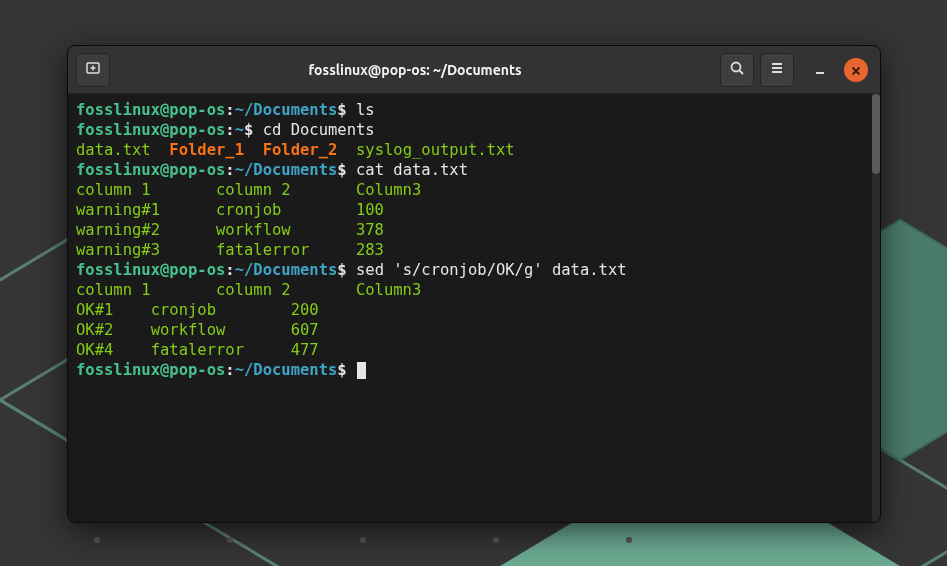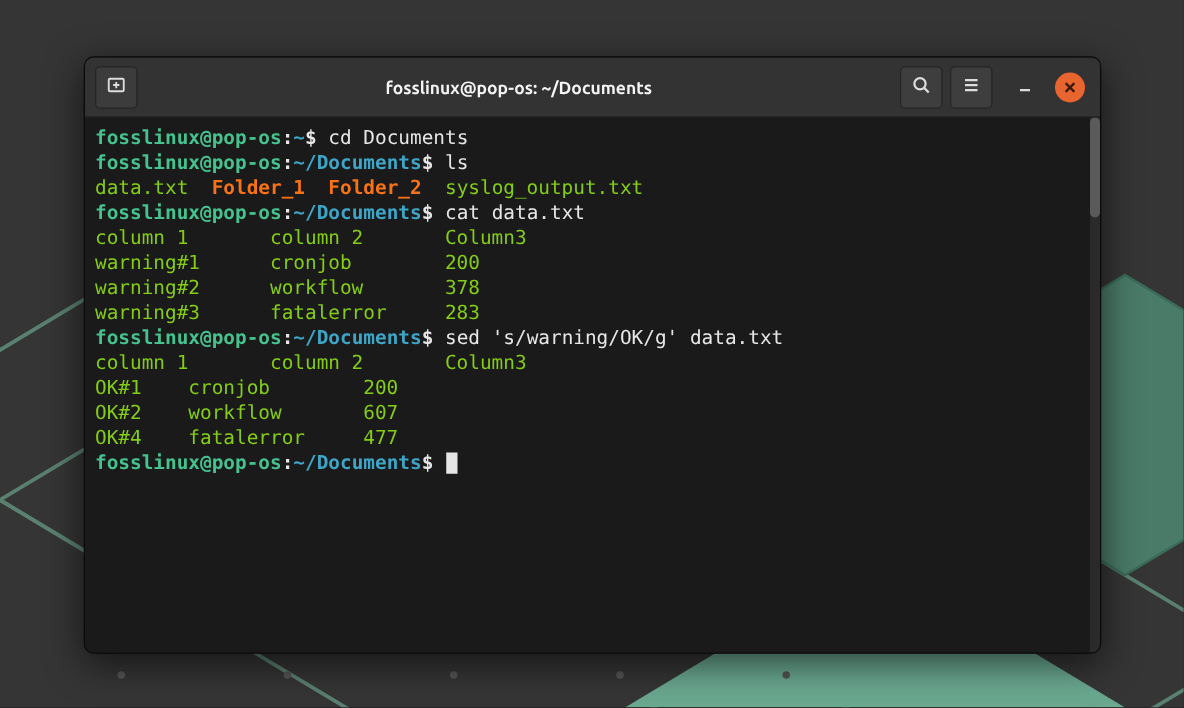--- a/index.html
+++ b/index.html
@@ -212,29 +212,29 @@
           <svg width="10" height="10" viewBox="0 0 10 10">
               <line x1="1.5" y1="1.5" x2="8.5" y2="8.5" stroke="#3a1a0a" stroke-width="1.8"></line>
               <line x1="8.5" y1="1.5" x2="1.5" y2="8.5" stroke="#3a1a0a" stroke-width="1.8"></line>
             </svg>
         </span>
       </div>
     </div>
   </div>
 
   <div class="terminal-body">
+    <div class="line"><span class="user">fosslinux@pop-os</span><span class="colon">:</span><span class="path">~/Documents</span><span class="dollar">$ </span><span class="cmd">ls</span></div>
     <div class="line"><span class="user">fosslinux@pop-os</span><span class="colon">:</span><span class="path">~</span><span class="dollar">$ </span><span class="cmd">cd Documents</span></div>
-    <div class="line"><span class="user">fosslinux@pop-os</span><span class="colon">:</span><span class="path">~/Documents</span><span class="dollar">$ </span><span class="cmd">ls</span></div>
     <div class="line"><span class="out">data.txt  </span><span class="dir">Folder_1</span><span class="out">  </span><span class="dir">Folder_2</span><span class="out">  syslog_output.txt</span></div>
     <div class="line"><span class="user">fosslinux@pop-os</span><span class="colon">:</span><span class="path">~/Documents</span><span class="dollar">$ </span><span class="cmd">cat data.txt</span></div>
     <div class="line out">column 1       column 2       Column3</div>
-    <div class="line out">warning#1      cronjob        200</div>
+    <div class="line out">warning#1      cronjob        100</div>
     <div class="line out">warning#2      workflow       378</div>
     <div class="line out">warning#3      fatalerror     283</div>
-    <div class="line"><span class="user">fosslinux@pop-os</span><span class="colon">:</span><span class="path">~/Documents</span><span class="dollar">$ </span><span class="cmd">sed 's/warning/OK/g' data.txt</span></div>
+    <div class="line"><span class="user">fosslinux@pop-os</span><span class="colon">:</span><span class="path">~/Documents</span><span class="dollar">$ </span><span class="cmd">sed 's/cronjob/OK/g' data.txt</span></div>
     <div class="line out">column 1       column 2       Column3</div>
     <div class="line out">OK#1    cronjob        200</div>
     <div class="line out">OK#2    workflow       607</div>
     <div class="line out">OK#4    fatalerror     477</div>
     <div class="line"><span class="user">fosslinux@pop-os</span><span class="colon">:</span><span class="path">~/Documents</span><span class="dollar">$ </span><span class="cursor"></span></div>
 
     <div class="scrollbar-fake">
       <div class="scrollbar-thumb"></div>
     </div>
   </div>

